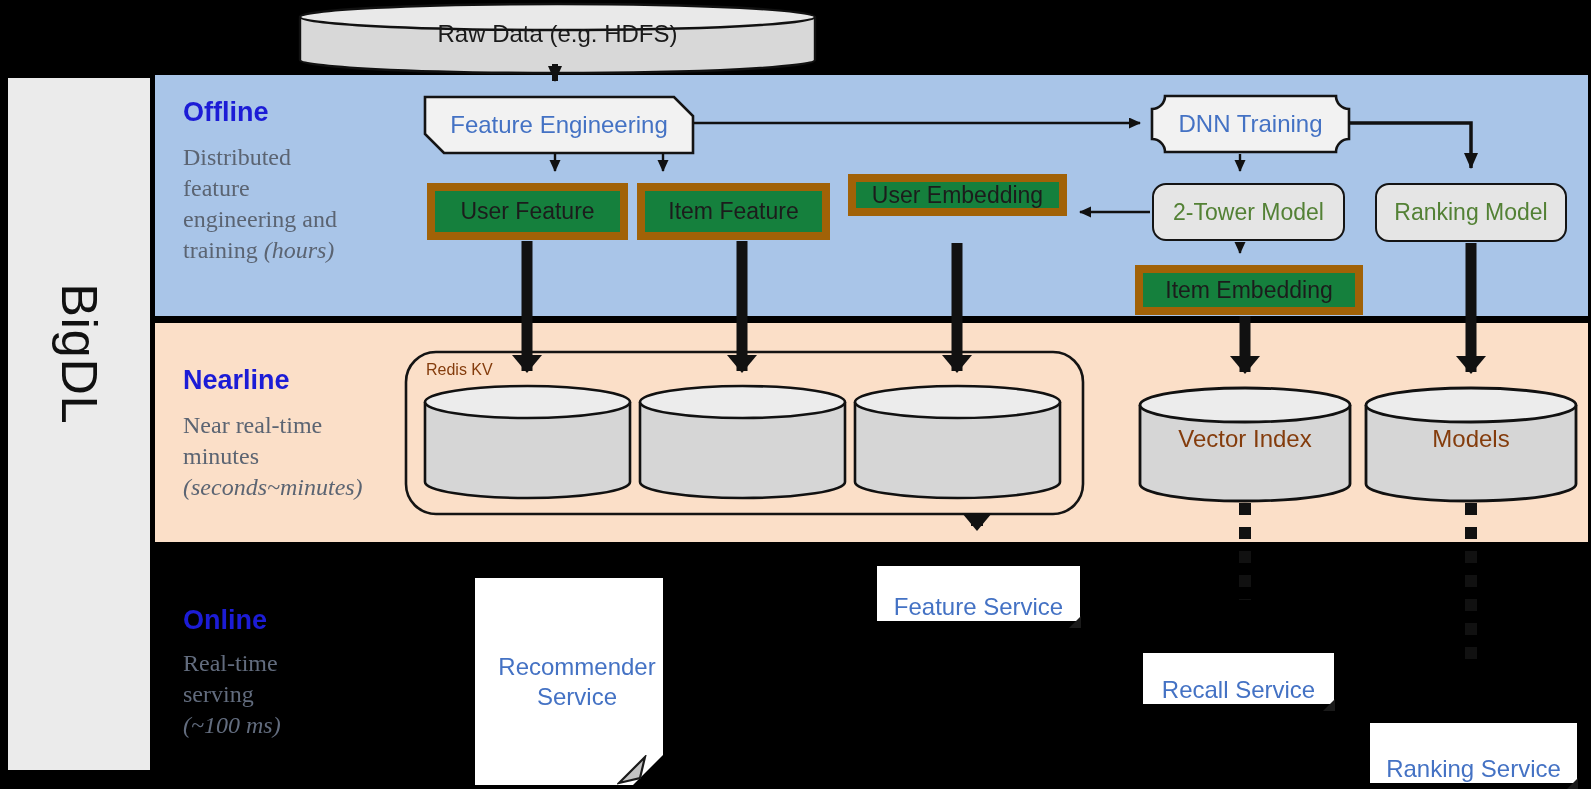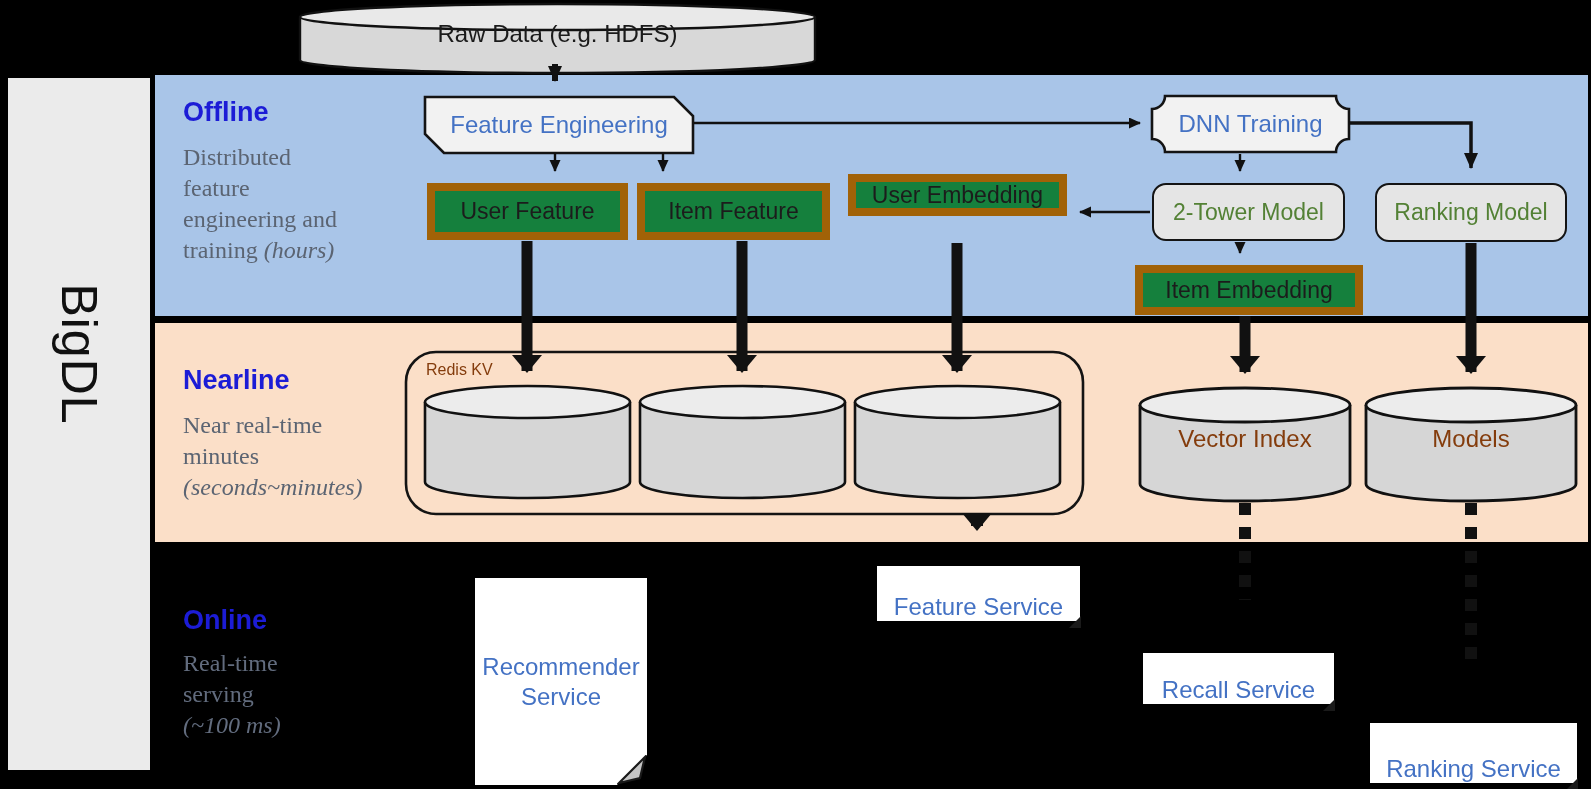--- a/index.html
+++ b/index.html
@@ -139,21 +139,21 @@
     <i>(seconds~minutes)</i>
   </div>
 
   <div class="band-title" style="left:183px;top:605px;">Online</div>
   <div class="band-sub" style="left:183px;top:648px;width:250px;color:#626c7e;">
     <span>Real-time</span><br>
     <span>serving</span><br>
     <i>(~100 ms)</i>
   </div>
 
-  <div class="doc" style="left:475px;top:578px;width:172px;height:207px;">
+  <div class="doc" style="left:475px;top:578px;width:172px;height:207px;padding-left:16px;">
     <span>Recommender</span>
     <span>Service</span>
   </div>
   <svg class="docfold" style="left:617px;top:755px;" width="31" height="31" viewBox="0 0 31 31">
     <path d="M2,28 L28,2 L23,23 Z" fill="#c4c4c4" stroke="#1a1a1a" stroke-width="2.2"></path>
   </svg>
 
   <div class="service" style="left:877px;top:566px;width:203px;height:55px;">
     <span>Feature Service</span>
     <svg class="fold" width="14" height="14" viewBox="0 0 14 14">

